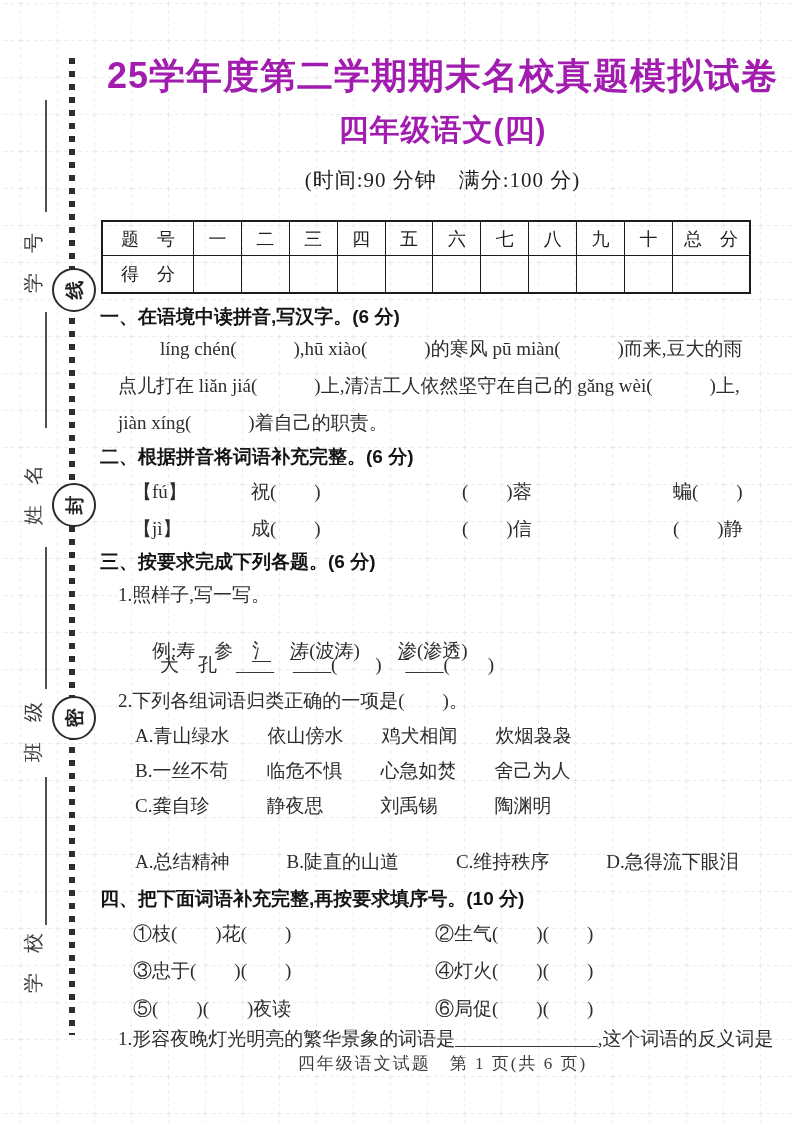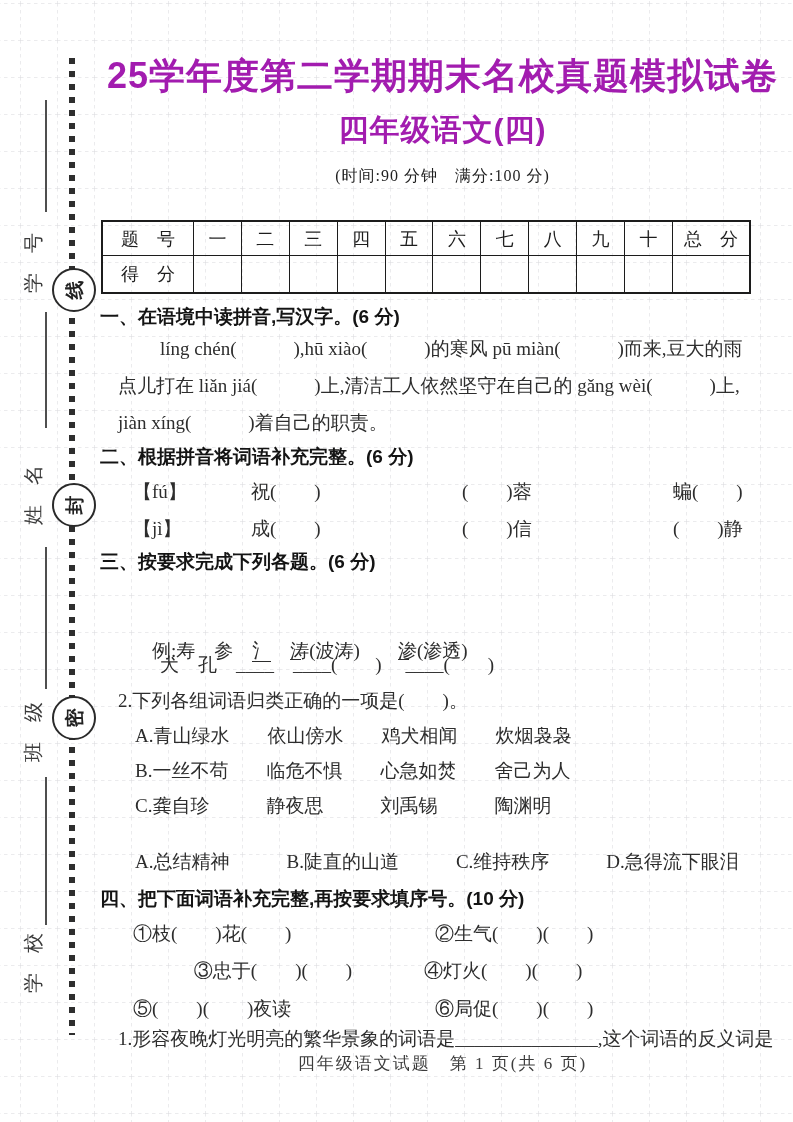--- a/index.html
+++ b/index.html
@@ -4,21 +4,21 @@
 <style>
   html,body{margin:0;padding:0;background:#ffffff;}
   .page{position:relative;width:793px;height:1122px;background:#fff;overflow:hidden;
         font-family:"Liberation Serif", serif;color:#2d2d2d;}
   .grid{position:absolute;left:0;top:0;z-index:0;}
   .abs{position:absolute;white-space:pre;z-index:2;}
   .title{font-family:"Liberation Sans", sans-serif;font-weight:700;color:#a21caf;
          text-align:center;letter-spacing:1px;}
   .sec-head{font-family:"Liberation Sans", sans-serif;font-weight:700;font-size:19px;color:#141414;}
   .body-t{font-size:19px;color:#2d2d2d;}
-  .info-t{font-size:16px;color:#1f1f1f;letter-spacing:1px;}
+  .info-t{font-size:21px;color:#1f1f1f;letter-spacing:1px;}
   .footer-t{font-size:17px;color:#3c3c3c;letter-spacing:2px;}
 
   
   .dotline{position:absolute;left:69px;top:58px;width:6px;height:977px;z-index:1;
            background:repeating-linear-gradient(to bottom,#2e2e2e 0 6px,rgba(0,0,0,0) 6px 13px);}
   .fill-line{position:absolute;left:45px;width:2px;background:#4f4f4f;z-index:1;}
   .seal-label{position:absolute;left:33px;transform:translate(-50%,-50%) rotate(-90deg);
               font-size:20px;color:#3a3a3a;white-space:pre;z-index:2;}
   .seal-circle{position:absolute;left:52px;width:40px;height:40px;border:2px solid #2a2a2a;
                border-radius:50%;background:#fff;display:flex;align-items:center;justify-content:center;z-index:3;}
@@ -132,36 +132,37 @@
     <span class="q2item">蝙(　　)</span>
   </div>
   <div class="abs body-t q2row" style="left:133px;top:516px;">
     <span class="q2tag">【jì】</span>
     <span class="q2item">成(　　)</span>
     <span class="q2item">(　　)信</span>
     <span class="q2item">(　　)静</span>
   </div>
 
   <div class="abs sec-head" style="left:100px;top:549px;">三、按要求完成下列各题。(6 分)</div>
+  <div class="abs body-t" style="left:118px;top:582px;">1.照样子,写一写。</div>
   <div class="abs body-t" style="left:133px;top:616px;">
     <span>例:寿　参　</span><span class="ful">氵</span><span>　</span><span class="pul">涛</span><span>(波涛)　　</span><span class="pul">渗</span><span>(渗透)</span>
   </div>
   <div class="abs body-t" style="left:160px;top:652px;">犬　孔　____　____(　　)　 ____(　　)</div>
   <div class="abs body-t" style="left:118px;top:688px;">2.下列各组词语归类正确的一项是(　　)。</div>
   <div class="abs body-t" style="left:135px;top:723px;">A.青山绿水　　依山傍水　　鸡犬相闻　　炊烟袅袅</div>
   <div class="abs body-t" style="left:135px;top:758px;">B.一丝不苟　　临危不惧　　心急如焚　　舍己为人</div>
   <div class="abs body-t" style="left:135px;top:793px;">C.龚自珍　　　静夜思　　　刘禹锡　　　陶渊明</div>
   <div class="abs body-t" style="left:135px;top:849px;">A.总结精神　　　B.陡直的山道　　　C.维持秩序　　　D.急得流下眼泪</div>
 
   <div class="abs sec-head" style="left:100px;top:886px;">四、把下面词语补充完整,再按要求填序号。(10 分)</div>
   <div class="abs body-t q4row" style="left:133px;top:921px;">
     <span class="q4left">①枝(　　)花(　　)</span>
     <span>②生气(　　)(　　)</span>
   </div>
-  <div class="abs body-t q4row" style="left:122px;top:958px;text-align:center;">
+  <div class="abs body-t q4row" style="left:133px;top:958px;">
     <span class="q4left">③忠于(　　)(　　)</span>
     <span>④灯火(　　)(　　)</span>
   </div>
   <div class="abs body-t q4row" style="left:133px;top:996px;">
     <span class="q4left">⑤(　　)(　　)夜读</span>
     <span>⑥局促(　　)(　　)</span>
   </div>
   <div class="abs body-t" style="left:118px;top:1026px;">1.形容夜晚灯光明亮的繁华景象的词语是_______________,这个词语的反义词是</div>
 
   <div class="abs footer-t" style="left:100px;top:1052px;width:685px;text-align:center;">四年级语文试题　第 1 页(共 6 页)</div>

